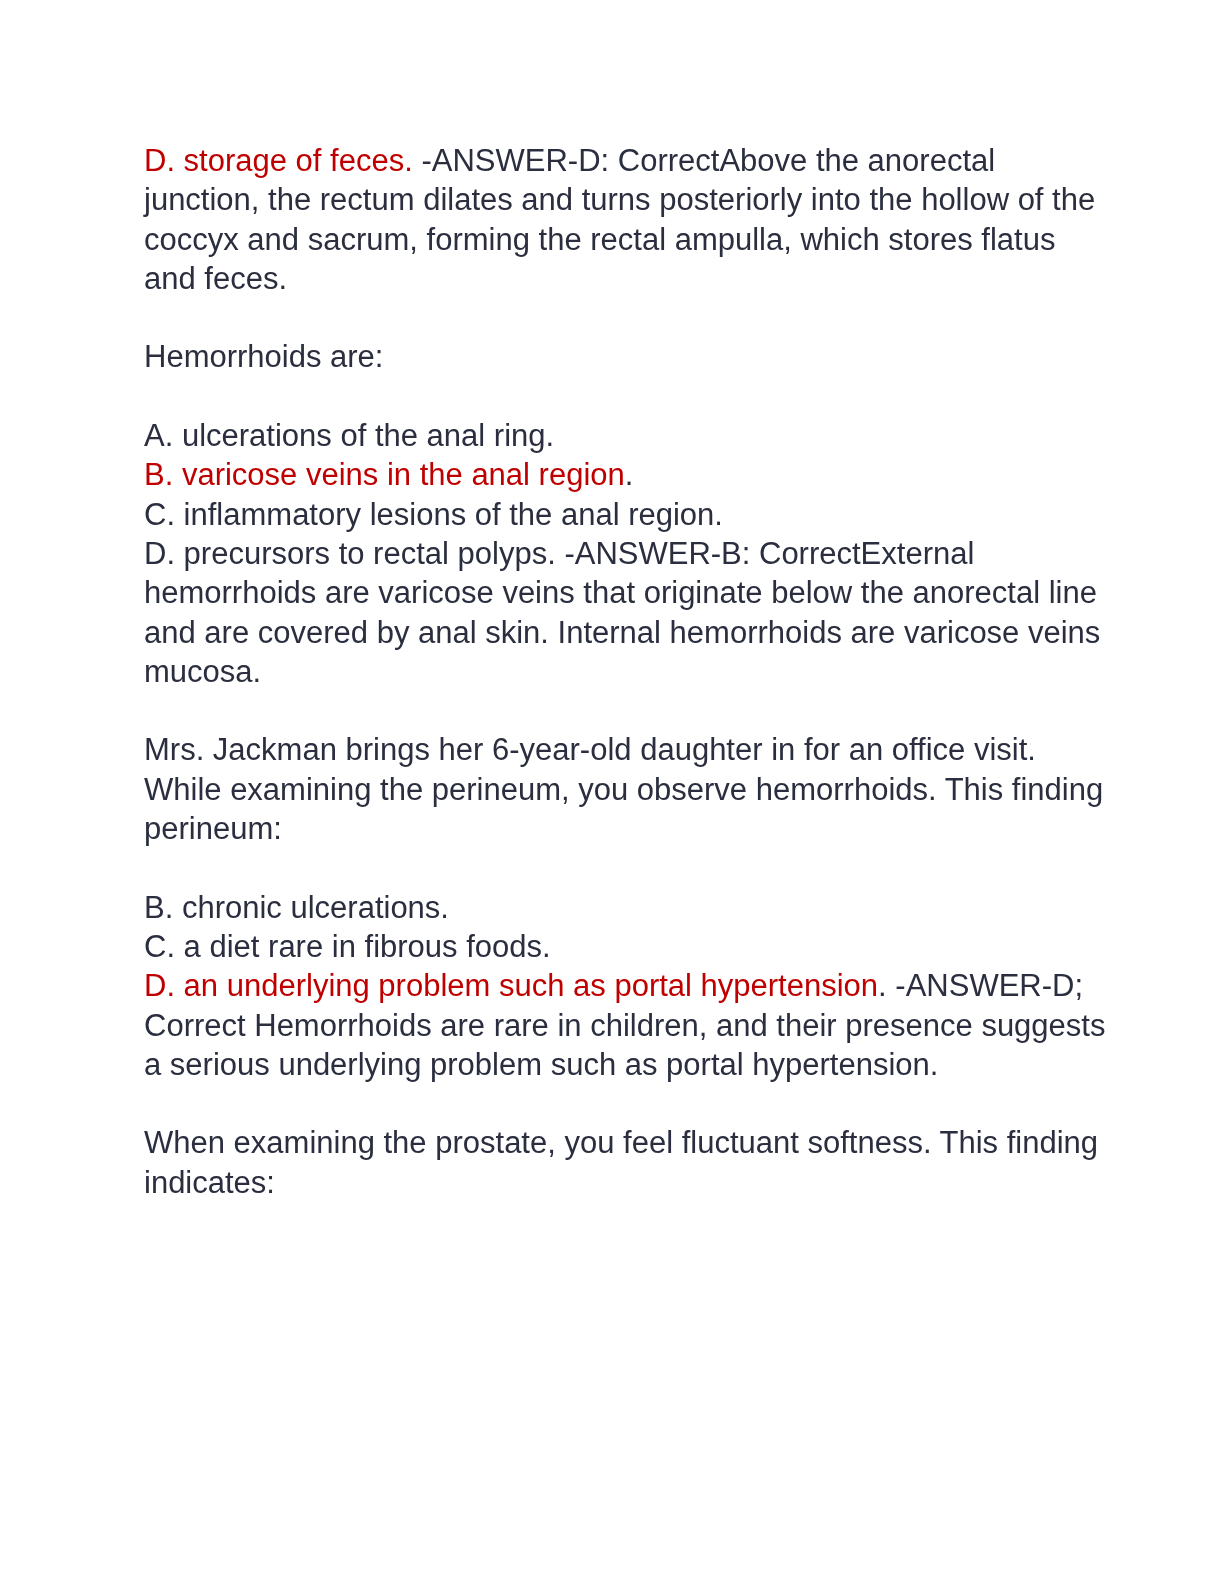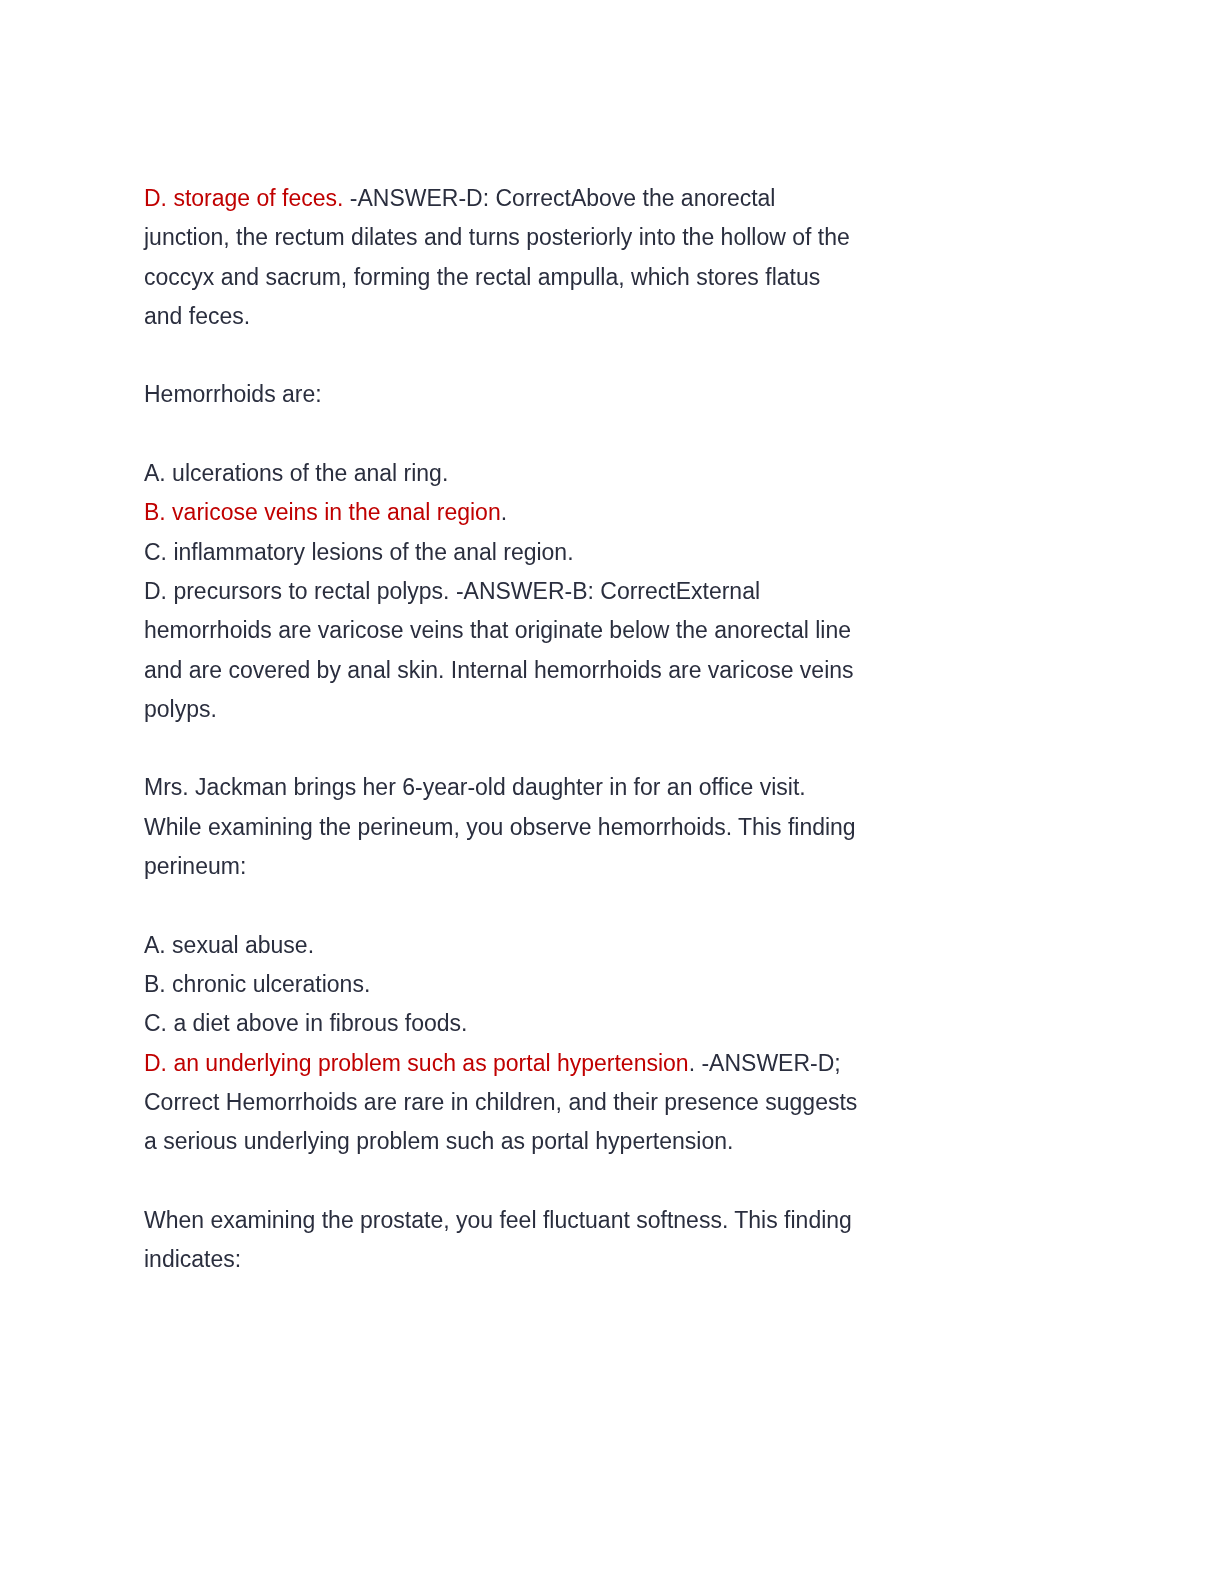--- a/index.html
+++ b/index.html
@@ -1,20 +1,20 @@
 <!DOCTYPE html>
 <html><head>
 <meta charset="utf-8">
 <style>
   html, body { margin:0; padding:0; background:#ffffff; }
   body { width:1224px; height:1584px; position:relative; overflow:hidden; }
   .page {
     position:absolute; left:144px; top:141px; width:940px;
     font-family: "Liberation Sans", sans-serif;
-    font-size:23px; line-height:39.3px; color:#2a2e3e;margin-top:38px;
+    font-size:31px; line-height:39.3px; color:#2a2e3e;
   }
   .line { white-space:nowrap; display:block; height:39.3px; }
   .blank { height:39.3px; }
   .red { color:#c00000; }
 </style>
 </head>
 <body>
 
 <div class="page">
 
@@ -31,35 +31,34 @@
   </div>
   <div class="blank"></div>
 
   <div>
     <span class="line">A. ulcerations of the anal ring.</span>
     <span class="line"><span class="red">B. varicose veins in the anal region</span><span>.</span></span>
     <span class="line">C. inflammatory lesions of the anal region.</span>
     <span class="line">D. precursors to rectal polyps. -ANSWER-B: CorrectExternal</span>
     <span class="line">hemorrhoids are varicose veins that originate below the anorectal line</span>
     <span class="line">and are covered by anal skin. Internal hemorrhoids are varicose veins</span>
-    <span class="line">polyps.</span>
+    <span class="line">mucosa.</span>
   </div>
   <div class="blank"></div>
 
   <div>
     <span class="line">Mrs. Jackman brings her 6-year-old daughter in for an office visit.</span>
     <span class="line">While examining the perineum, you observe hemorrhoids. This finding</span>
     <span class="line">perineum:</span>
   </div>
   <div class="blank"></div>
 
   <div>
-    <span class="line">A. sexual abuse.</span>
     <span class="line">B. chronic ulcerations.</span>
-    <span class="line">C. a diet above in fibrous foods.</span>
+    <span class="line">C. a diet rare in fibrous foods.</span>
     <span class="line"><span class="red">D. an underlying problem such as portal hypertension</span><span>. -ANSWER-D;</span></span>
     <span class="line">Correct Hemorrhoids are rare in children, and their presence suggests</span>
     <span class="line">a serious underlying problem such as portal hypertension.</span>
   </div>
   <div class="blank"></div>
 
   <div>
     <span class="line">When examining the prostate, you feel fluctuant softness. This finding</span>
     <span class="line">indicates:</span>
   </div>

